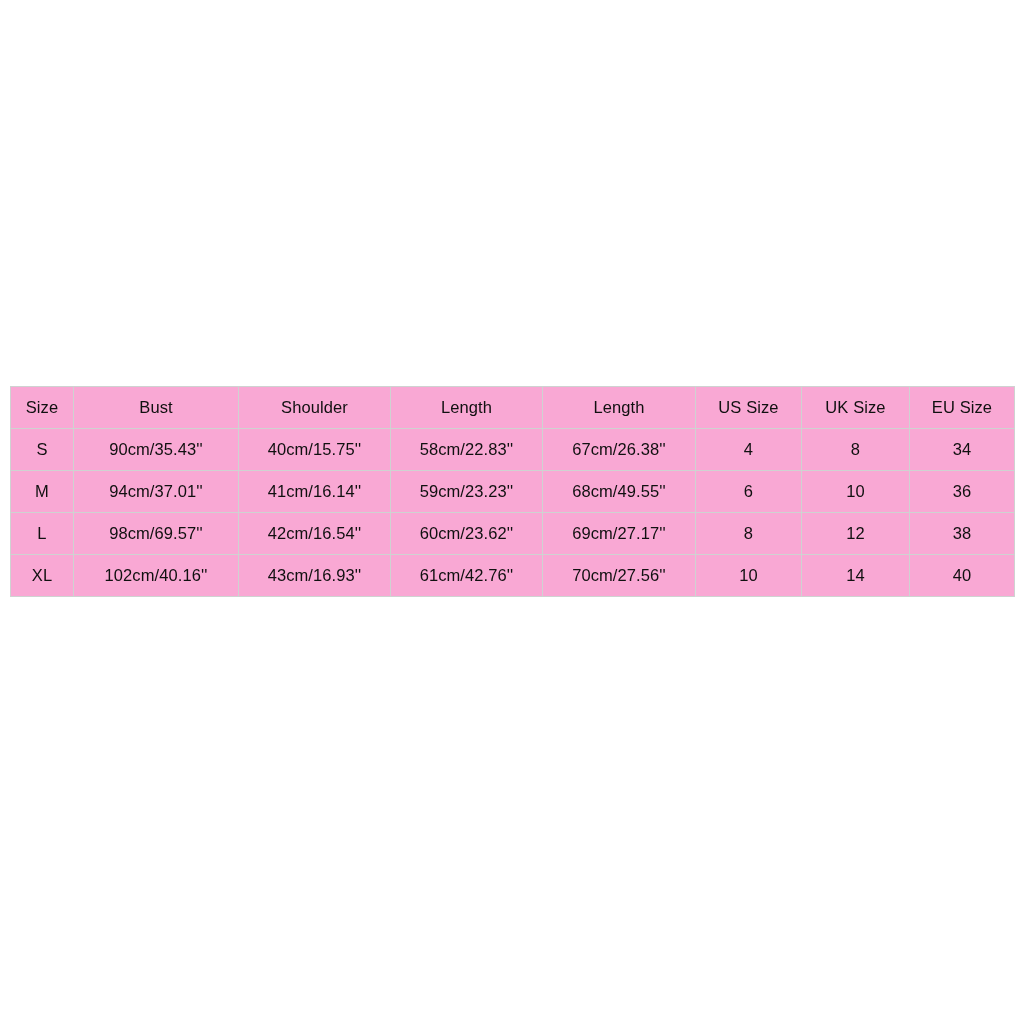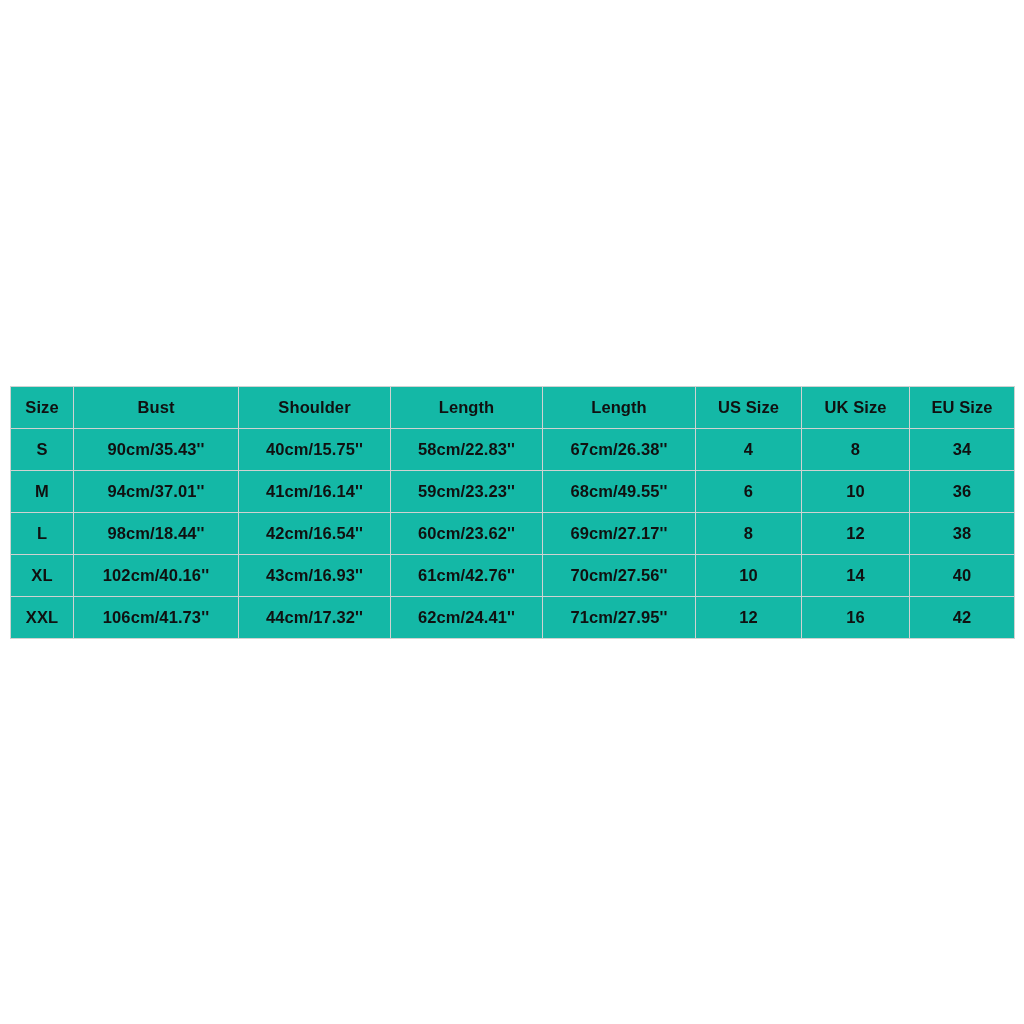--- a/index.html
+++ b/index.html
@@ -26,23 +26,23 @@
   table.size-chart {
     width: 1004px;
     border-collapse: collapse;
     table-layout: fixed;
     background: #fbfcfa;
   }
 
   table.size-chart td,
   table.size-chart th {
     border: 1px solid #cfd2d1;
-    background: #14b8a6;
+    background: #f9a8d4;
     color: #101010;
-    font-weight: bold;
+    font-weight: normal;
     font-size: 16.5px;
     text-align: center;
     vertical-align: middle;
     height: 41px;
     padding: 0 2px;
     letter-spacing: 0.1px;
     white-space: nowrap;
     font-family: "Liberation Sans", sans-serif;
   }
 
@@ -103,43 +103,33 @@
         <td>94cm/37.01''</td>
         <td>41cm/16.14''</td>
         <td>59cm/23.23''</td>
         <td>68cm/49.55''</td>
         <td>6</td>
         <td>10</td>
         <td>36</td>
       </tr>
       <tr>
         <td>L</td>
-        <td>98cm/18.44''</td>
+        <td>98cm/69.57''</td>
         <td>42cm/16.54''</td>
         <td>60cm/23.62''</td>
         <td>69cm/27.17''</td>
         <td>8</td>
         <td>12</td>
         <td>38</td>
       </tr>
       <tr>
         <td>XL</td>
         <td>102cm/40.16''</td>
         <td>43cm/16.93''</td>
         <td>61cm/42.76''</td>
         <td>70cm/27.56''</td>
         <td>10</td>
         <td>14</td>
         <td>40</td>
       </tr>
-      <tr>
-        <td>XXL</td>
-        <td>106cm/41.73''</td>
-        <td>44cm/17.32''</td>
-        <td>62cm/24.41''</td>
-        <td>71cm/27.95''</td>
-        <td>12</td>
-        <td>16</td>
-        <td>42</td>
-      </tr>
     </tbody>
   </table>
 </div>
 
 </body></html>

